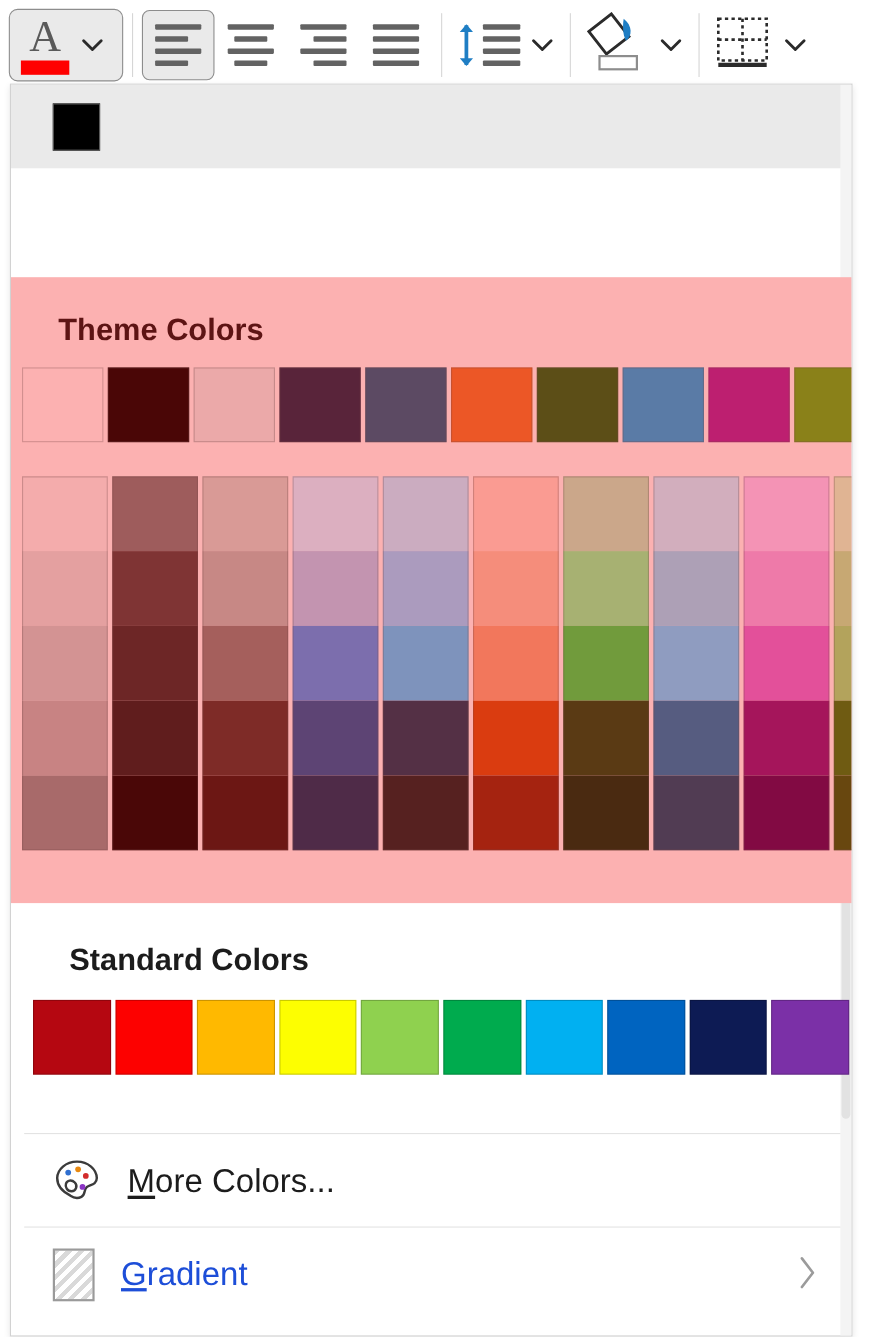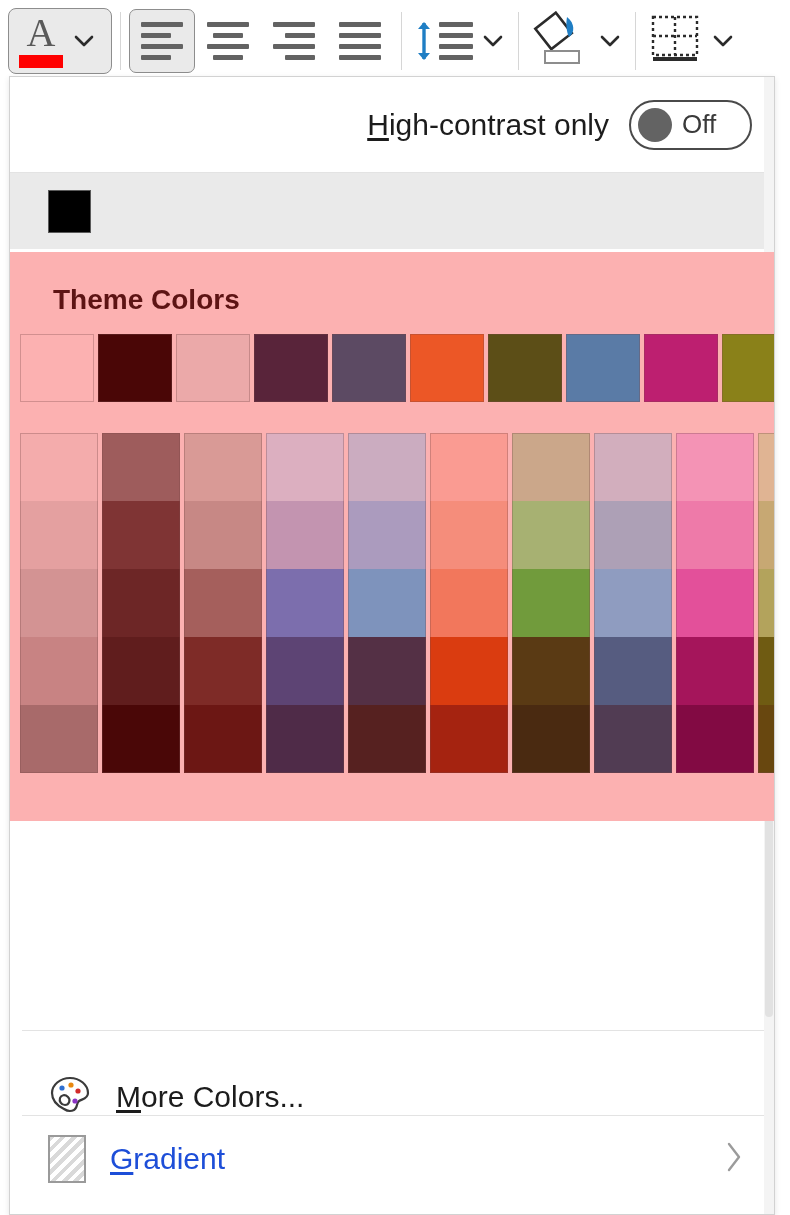--- a/index.html
+++ b/index.html
@@ -278,27 +278,20 @@
     </span>
   </div>
 </div>
 
 <div class="panel">
 
   <div class="scroll-track">
     <div class="scroll-thumb"></div>
   </div>
 
-  <div class="hc-row">
-    <span class="hc-label"><u>H</u><span>igh-contrast only</span></span>
-    <span class="toggle">
-      <span class="knob"></span>
-      <span class="toggle-state">Off</span>
-    </span>
-  </div>
 
   <div class="auto-row">
     <span class="auto-sw"></span>
   </div>
 
   <div class="theme-sec">
     <div class="sec-title">Theme Colors</div>
     <div class="sw-grid" id="theme-top">
         <div class="sw-cell sw-top" style="background: rgb(252, 177, 177);"></div>
         <div class="sw-cell sw-top" style="background: rgb(74, 6, 6);"></div>
@@ -378,24 +371,39 @@
         <div class="sw-col variant-col">
           <div class="sw-cell" style="background: rgb(224, 180, 147);"></div>
           <div class="sw-cell" style="background: rgb(199, 168, 115);"></div>
           <div class="sw-cell" style="background: rgb(179, 163, 92);"></div>
           <div class="sw-cell" style="background: rgb(111, 91, 18);"></div>
           <div class="sw-cell" style="background: rgb(104, 71, 15);"></div>
         </div>
       </div>
   </div>
 
+  <div class="std-sec">
+    <div class="sec-title">Standard Colors</div>
+    <div class="std-grid" id="std-grid">
+        <div class="std-cell" style="background: rgb(181, 7, 17);"></div>
+        <div class="std-cell" style="background: rgb(253, 1, 0);"></div>
+        <div class="std-cell" style="background: rgb(255, 185, 0);"></div>
+        <div class="std-cell" style="background: rgb(253, 254, 1);"></div>
+        <div class="std-cell" style="background: rgb(143, 209, 79);"></div>
+        <div class="std-cell" style="background: rgb(0, 171, 78);"></div>
+        <div class="std-cell" style="background: rgb(1, 176, 241);"></div>
+        <div class="std-cell" style="background: rgb(0, 100, 192);"></div>
+        <div class="std-cell" style="background: rgb(13, 27, 84);"></div>
+        <div class="std-cell" style="background: rgb(123, 48, 167);"></div>
+      </div>
+  </div>
 
   <div class="divider" style="top:953px"></div>
 
-  <div class="menu-item" style="top:980px">
+  <div class="menu-item" style="top:958px">
     <span>
       <svg width="44" height="44" viewBox="0 0 44 44">
         <path d="M22 5 C32 5 40 12 40 20 C40 26 34 26 31 28 C28 30 30 35 26 37 C23 38.5 19 38 16 36 C8 32 4 26 4 20 C4 12 12 5 22 5 Z
                  M20 24 C17 21 13 22 12 25 C11 28 13 32 17 32 C21 32 23 27 20 24 Z" fill="#ffffff" stroke="#3b3b3b" stroke-width="2.2" fill-rule="evenodd"></path>
         <circle cx="14" cy="15" r="2.6" fill="#2f6fd0"></circle>
         <circle cx="23" cy="12" r="2.6" fill="#e8880f"></circle>
         <circle cx="30" cy="18" r="2.6" fill="#d22b2b"></circle>
         <circle cx="27" cy="28" r="2.6" fill="#8b35c4"></circle>
       </svg>
     </span>

